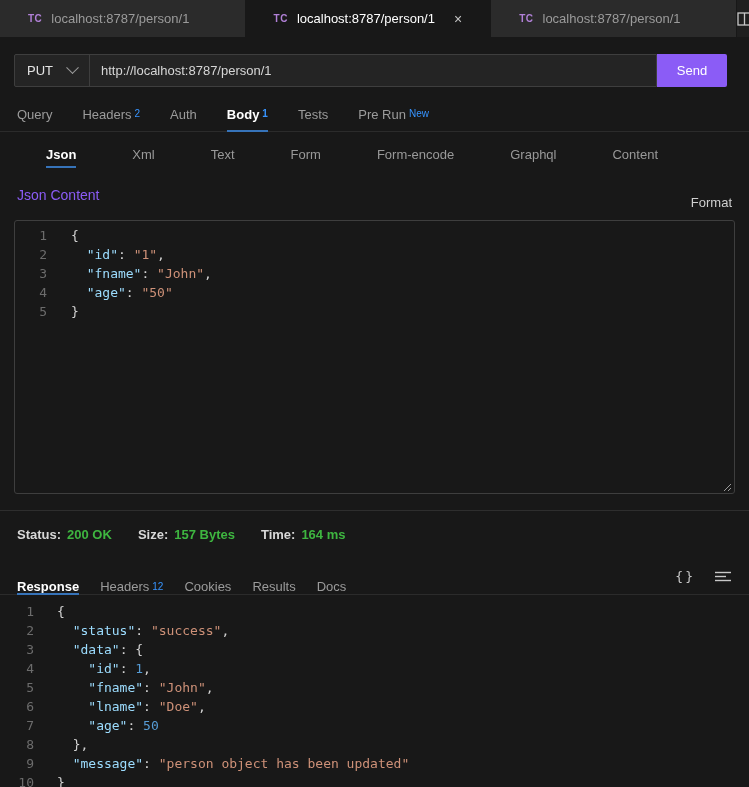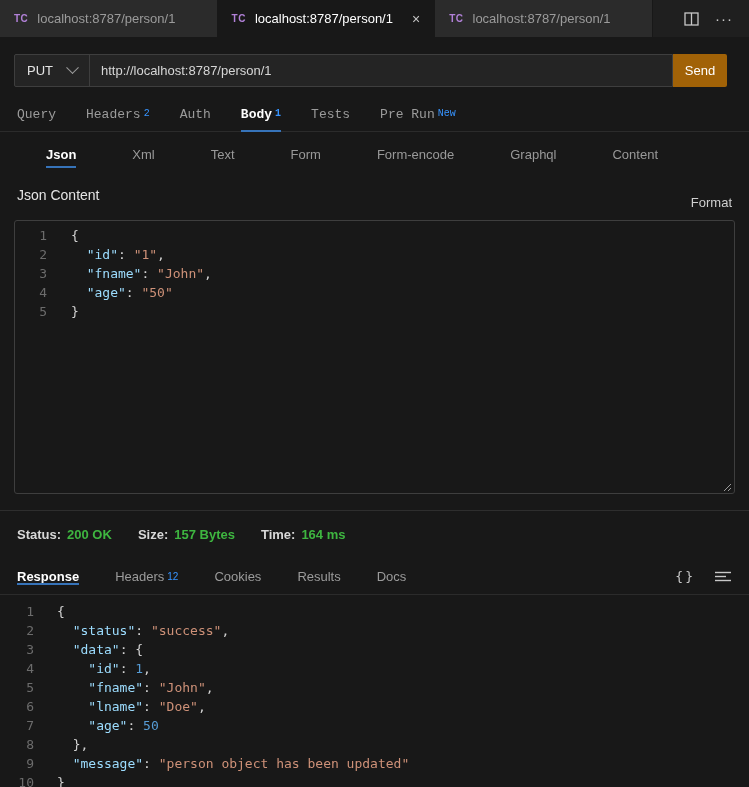--- a/index.html
+++ b/index.html
@@ -8,21 +8,21 @@
     background:#181818;
     color:#cccccc;
     font-family:"Liberation Sans", sans-serif;
     font-size:13px;
   }
 
   
   .tabbar { display:flex; align-items:stretch; height:37px; background:#1f1f1f; }
   .etab {
     display:flex; align-items:center; gap:9px;
-    padding:0 14px; background:#2b2b2b; color:#9b9b9b;
+    padding:0 28px; background:#2b2b2b; color:#9b9b9b;
     border-right:1px solid #181818; cursor:pointer; min-width:198px;
   }
   .etab.active { background:#181818; color:#ffffff; }
   .tc-icon { color:#b180d7; font-weight:bold; font-size:10px; letter-spacing:.5px; }
   .etab-close { margin-left:10px; font-size:14px; color:#c5c5c5; visibility:hidden; }
   .etab.active .etab-close { visibility:visible; }
   .tabbar-actions { margin-left:auto; display:flex; align-items:center; gap:16px; padding-right:16px; color:#c8c8c8; }
   .tabbar-actions .icon-btn { cursor:pointer; display:flex; align-items:center; }
   .more-icon { font-size:15px; letter-spacing:1px; }
 
@@ -35,28 +35,28 @@
   .method-box {
     display:flex; align-items:center; gap:15px; padding:0 12px;
     border-right:1px solid #3e3e3e; color:#e4e4e4; cursor:pointer;
   }
   .chev { width:9px; height:9px; border-right:1.5px solid #9a9a9a; border-bottom:1.5px solid #9a9a9a; transform:rotate(45deg) translate(-2px,-2px); }
   .url-input {
     flex:1; background:transparent; border:none; outline:none;
     color:#d6d6d6; font-size:13px; padding:0 11px; font-family:"Liberation Sans",sans-serif;
   }
   .send-btn {
-    width:54px; border:none; background:#a16207; color:#ffffff;
+    width:70px; border:none; background:#8b5cf6; color:#ffffff;
     font-size:13px; cursor:pointer; border-radius:0 2px 2px 0;
     font-family:"Liberation Sans",sans-serif;
   }
 
   
   .tabstrip { display:flex; align-items:stretch; padding:0 17px; border-bottom:1px solid #2b2b2b; }
-  .request-tabs { height:35px; gap:30px;font-family:Liberation Mono, monospace; }
+  .request-tabs { height:35px; gap:30px; }
   .response-tabs { height:36px; gap:23px; margin-top:2px; }
   .ttab {
     display:flex; align-items:center; position:relative;
     color:#9b9b9b; cursor:pointer; white-space:nowrap;
   }
   .ttab.active { color:#ffffff; font-weight:700; }
   .ttab.active::after {
     content:""; position:absolute; left:0; right:0; bottom:-1px;
     height:2px; background:#3673b9;
   }
@@ -65,21 +65,21 @@
   .braces-icon { font-family:"DejaVu Sans Mono",monospace; font-size:13px; letter-spacing:2px; cursor:pointer; }
 
   
   .body-subtabs { display:flex; gap:27px; padding:0 17px; height:45px; align-items:center; border-bottom:none; }
   .stab { position:relative; color:#999999; cursor:pointer; padding:4px 0;margin-left:29px; }
   .stab.active { color:#ffffff; font-weight:700; }
   .stab.active::after { content:""; position:absolute; left:0; right:0; bottom:-2px; height:2px; background:#3673b9; }
 
   
   .section-header { display:flex; justify-content:space-between; align-items:center; padding:2px 17px 10px 17px; }
-  .section-title { font-size:14px; color:#e5e5e5; }
+  .section-title { font-size:14px; color:#8b5cf6; }
   .format-link { font-size:13px; color:#cfcfcf; cursor:pointer;margin-top:16px; }
 
   
   .editor-box {
     margin:0 14px; height:274px; border:1px solid #3e3e3e; border-radius:3px;
     padding-top:5px; position:relative; overflow:hidden; background:#181818;
   }
   .code-line { display:flex; line-height:19px; font-family:"DejaVu Sans Mono",monospace; font-size:13px; }
   .ln { flex:none; text-align:right; color:#6c6c6c; user-select:none; }
   .editor-box .ln { width:32px; margin-right:24px; }
@@ -224,21 +224,21 @@
     <span>Size:</span>
     <span class="status-val">157 Bytes</span>
   </span>
   <span class="status-item">
     <span>Time:</span>
     <span class="status-val">164 ms</span>
   </span>
 </div>
 
 <div class="tabstrip response-tabs">
-  <div id="response-tabs-inner" style="display:flex;gap:36px;align-items:center;">
+  <div id="response-tabs-inner" style="display:flex;gap:21px;align-items:flex-end;">
       <div class="ttab active">
         <span>Response</span>
       </div>
       <div class="ttab">
         <span>Headers</span>
         <sup>12</sup>
       </div>
       <div class="ttab">
         <span>Cookies</span>
       </div>

